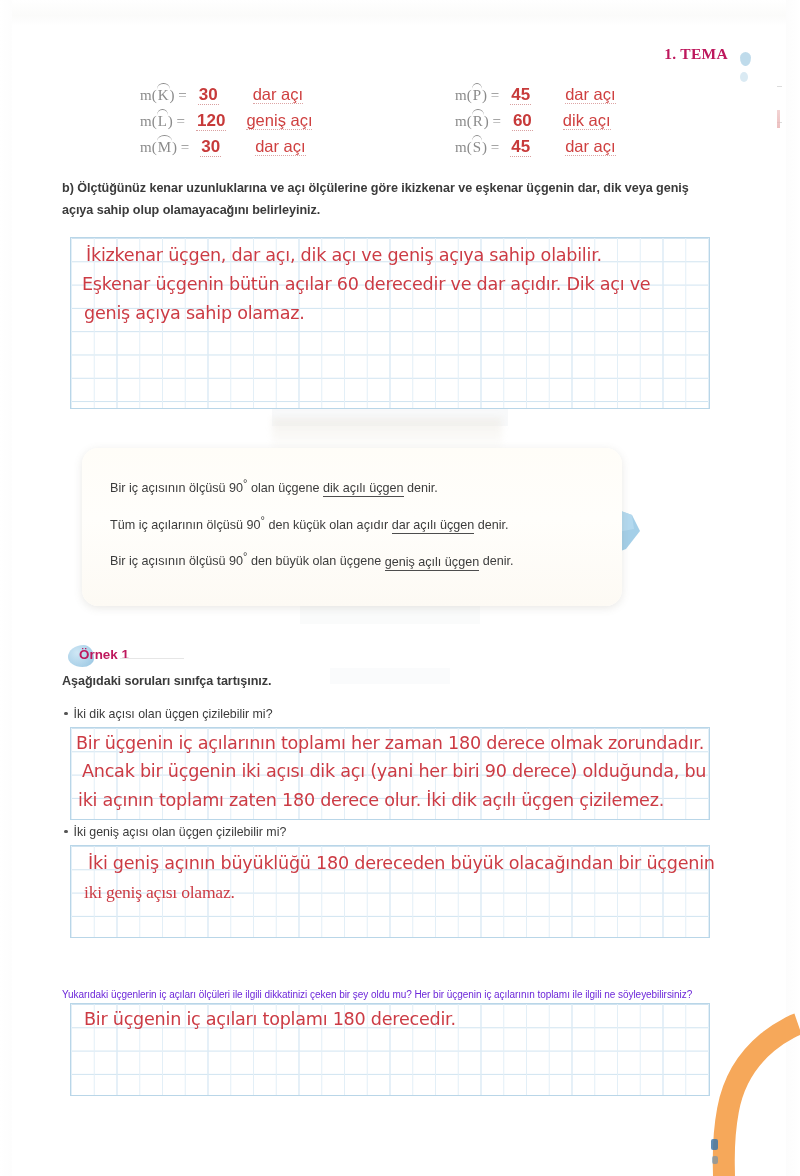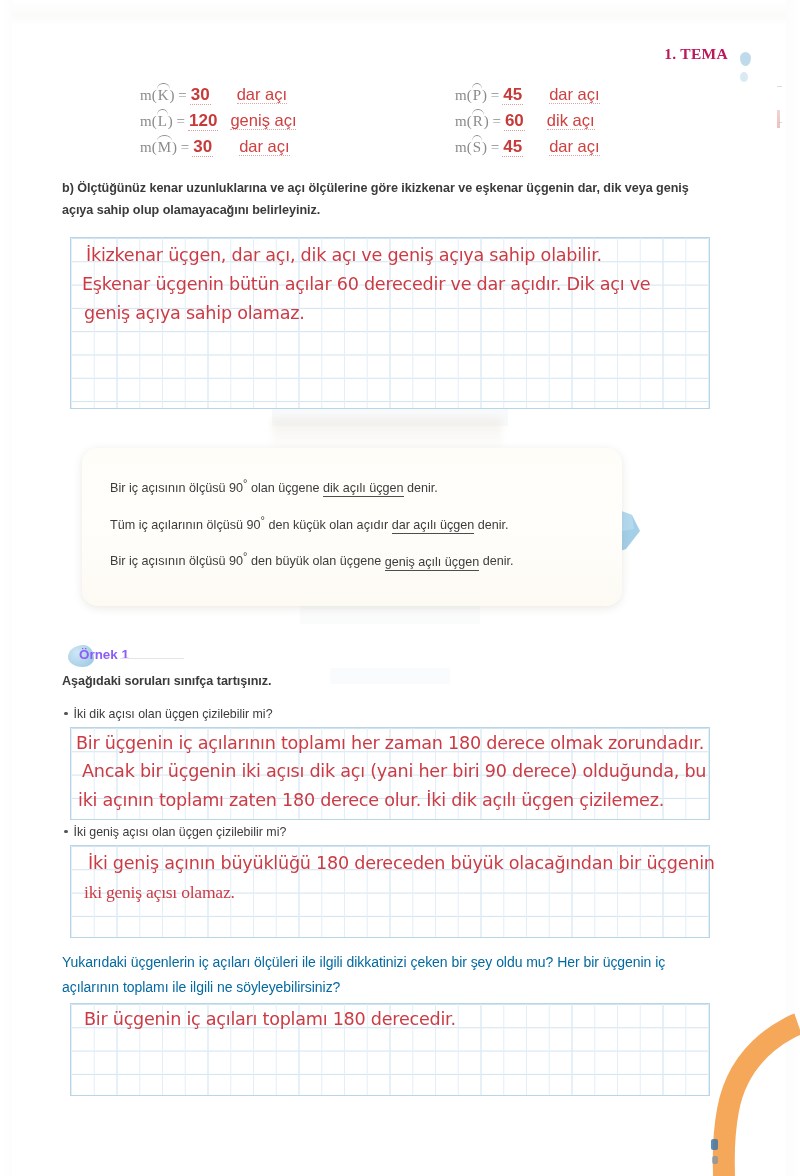--- a/index.html
+++ b/index.html
@@ -98,20 +98,21 @@
     top: 0;
     width: 250px;
   }
   .angle-col.left  { left: 0; }
   .angle-col.right { left: 315px; }
 
   .angle-row {
     display: flex;
     align-items: baseline;
     height: 26px;
+    gap: 8px;
   }
   .ang-label {
     font-size: 15px;
     color: #8b8b8b;
     font-family: "Liberation Serif", serif;
     white-space: nowrap;
   }
   .ang-label .hat {
     display: inline-block;
     position: relative;
@@ -154,24 +155,25 @@
     letter-spacing: -0.05px;
   }
   .prompt.b-item {
     left: 62px;
     top: 178px;
     width: 654px;
   }
 
   .subprompt {
     position: absolute;
-    font-size: 14px;
-    color: #0369a1;
+    font-size: 10px;
+    color: #6d28d9;
     line-height: 1.78;
     letter-spacing: -0.05px;
+    margin-top: 36px;
   }
 
   
   .gridbox {
     position: absolute;
     background-color: #ffffff;
     background-image:
       linear-gradient(to right, #cfe3f0 1px, transparent 1px),
       linear-gradient(to bottom, #cfe3f0 1px, transparent 1px);
     background-size: 45.5px 23.3px;
@@ -264,21 +266,21 @@
     left: 0; top: 1px;
     width: 26px; height: 22px;
     background: radial-gradient(circle at 35% 35%, #cfe7f5 0%, #a4cde6 75%, #93c3e0 100%);
     border-radius: 60% 40% 45% 55% / 55% 60% 40% 45%;
   }
   .ornek-label {
     position: absolute;
     left: 11px; top: 3px;
     font-size: 13.4px;
     font-weight: bold;
-    color: #8b5cf6;
+    color: #be185d;
     white-space: nowrap;
   }
   .ornek-rule {
     position: absolute;
     left: 120px; top: 658px;
     width: 64px; height: 1px;
     background: #e6e6e6;
   }
 
   .bullet-row {

